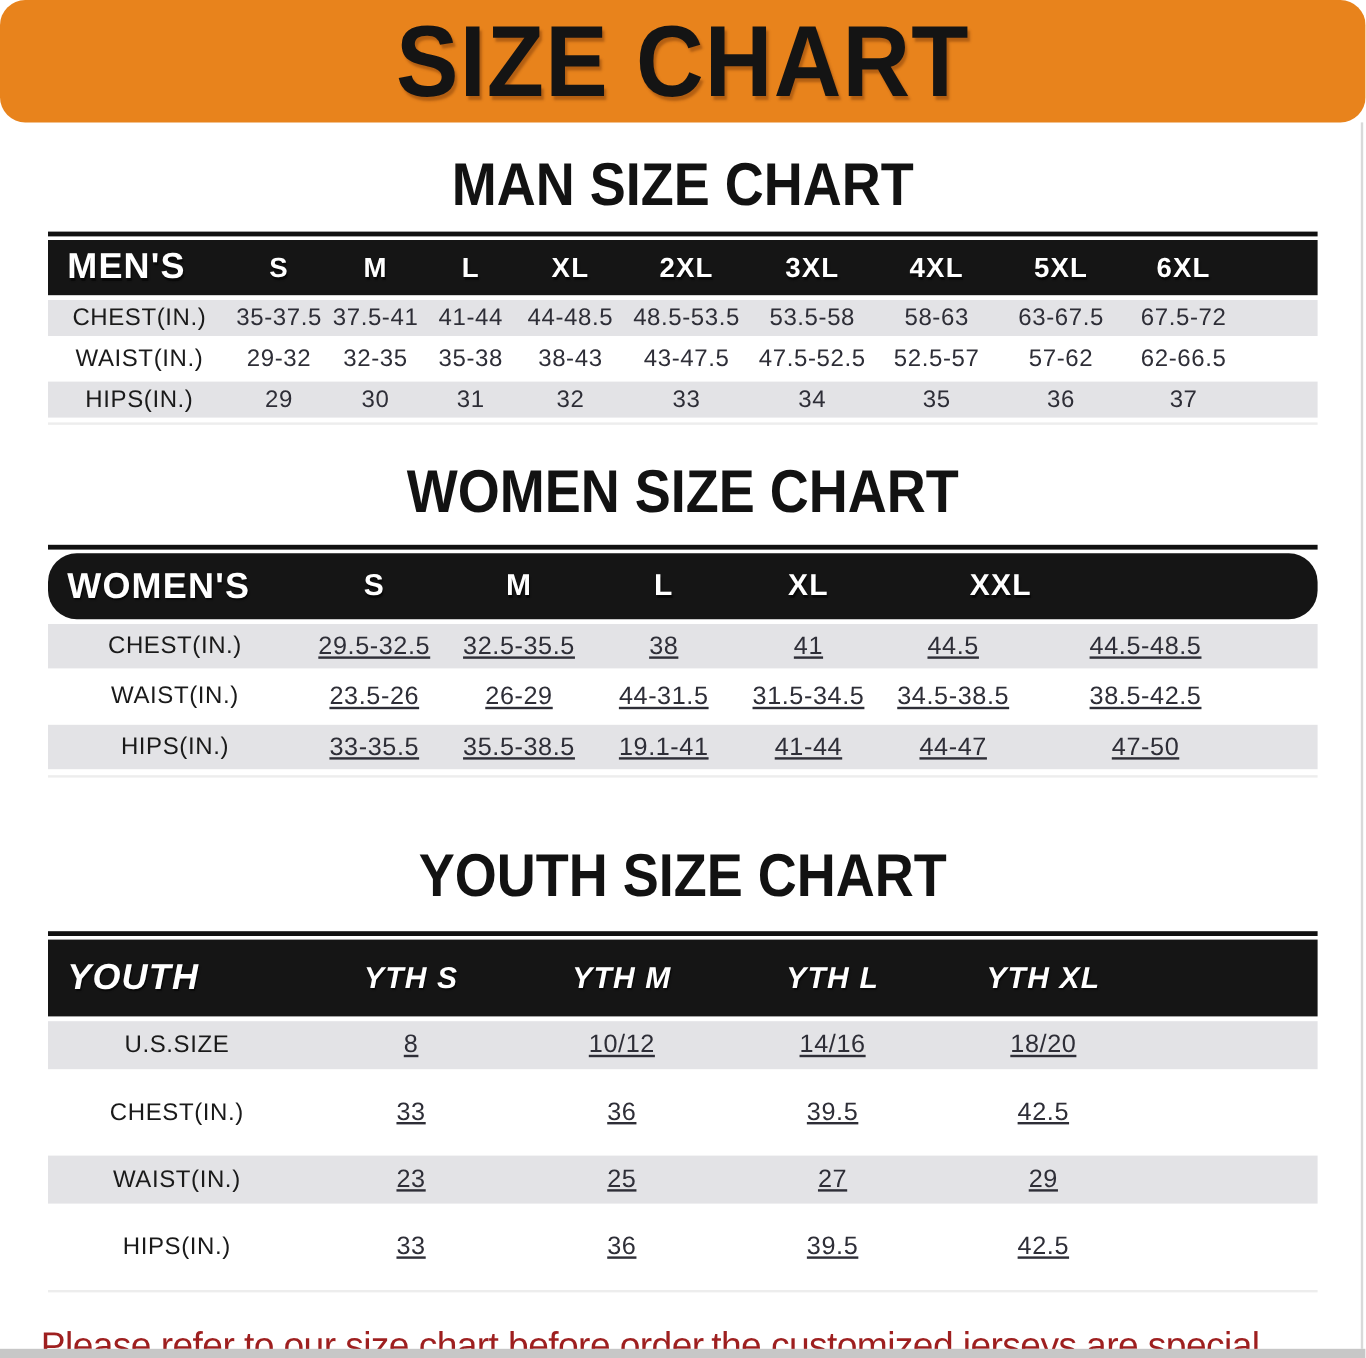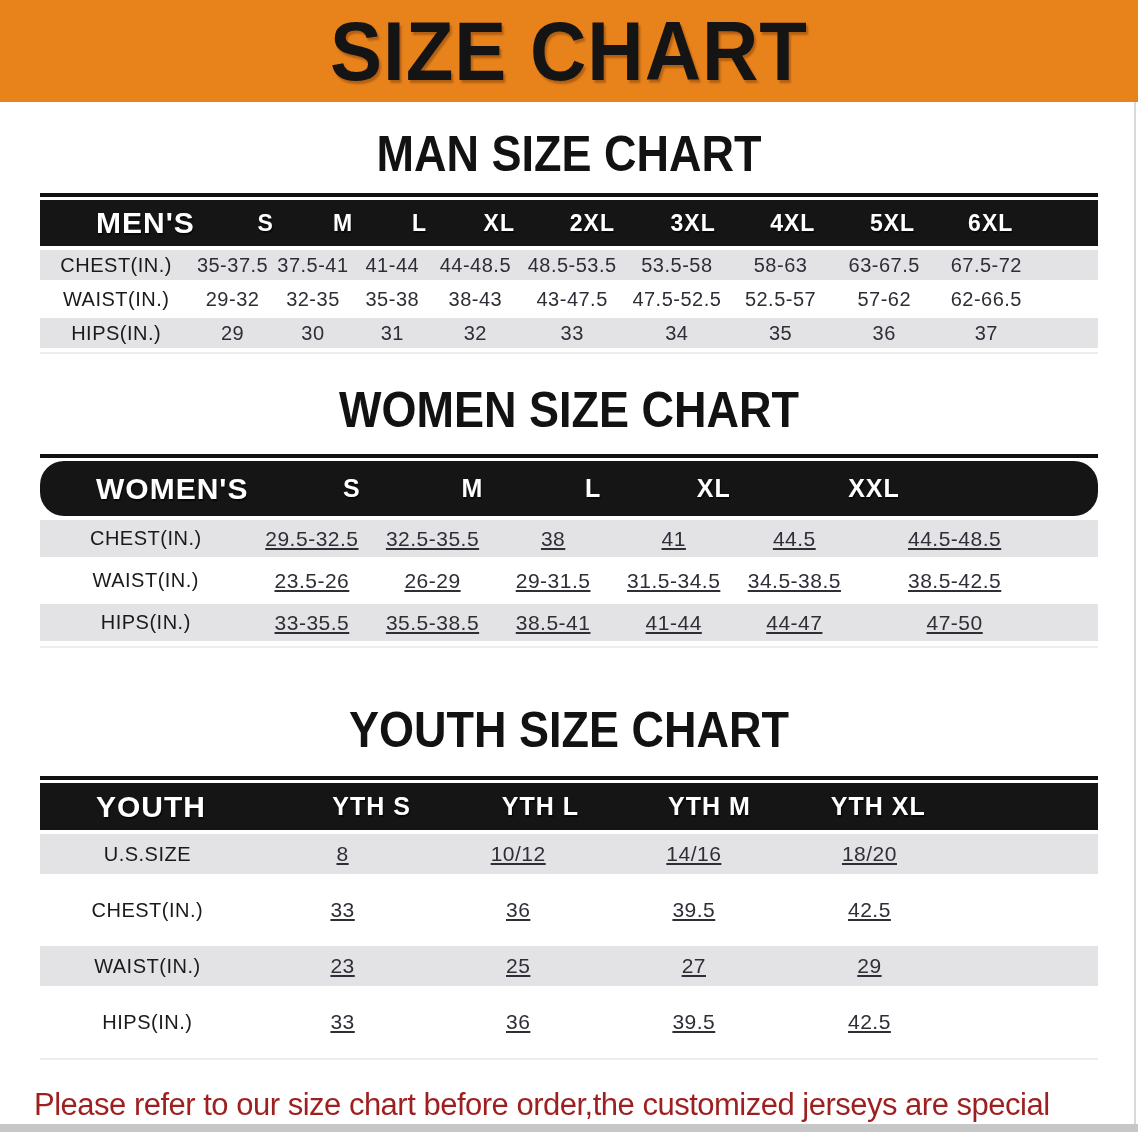--- a/index.html
+++ b/index.html
@@ -8,21 +8,21 @@
     position:relative;
     background:#ffffff;
     font-family:"Liberation Sans", sans-serif;
     overflow:hidden;
   }
 
   
   .banner {
     height:102px;
     background:var(--banner-bg, #E8831C);
-    display:flex; align-items:center; justify-content:center;
+    display:flex; align-items:center; justify-content:center;border-radius:21px;
   }
   .banner-title {
     display:inline-block;
     font-size:78px; font-weight:bold; color:#141414;
     letter-spacing:1px;
     transform:scaleY(1.08);
     text-shadow:2px 3px 2px rgba(80,30,0,0.35);
     white-space:nowrap;
   }
 
@@ -50,40 +50,39 @@
   #sec-women .tbl { margin-top:18px; }
   #sec-youth .tbl { margin-top:20px; }
 
   .tbl-head {
     display:flex;
     background:var(--header-bg, #151515);
     color:#ffffff;
   }
   #sec-men   .tbl-head { height:46px; }
   #sec-women .tbl-head { height:55px;border-radius:24px; }
-  #sec-youth .tbl-head { height:47px; }
+  #sec-youth .tbl-head { height:64px;font-style:italic; }
 
   .tbl-body { margin-top:4px;text-align:center; }
   .row { display:flex; }
   #sec-men   .row { height:30px; margin-bottom:4px; }
   #sec-women .row { height:37px; margin-bottom:5px; }
   #sec-youth .row { height:40px; margin-bottom:16px; }
   .row.gray  { background:var(--row-gray, #E3E3E6); }
   .row.white { background:#ffffff; }
 
   .cell {
     display:flex; align-items:center; justify-content:center;
     white-space:nowrap;
   }
   .corner {
     justify-content:flex-start;
     padding-left:16px;
     font-weight:bold; font-size:30px; letter-spacing:1px;
     text-shadow:1px 2px 1px rgba(0,0,0,0.6);
-    margin-left:40px;
   }
   .hcell { font-weight:bold; font-size:23px; letter-spacing:1px;
            text-shadow:1px 2px 1px rgba(0,0,0,0.6); }
   #sec-women .hcell, #sec-youth .hcell { font-size:25px; }
 
   .rlabel { font-size:20px; color:#1a1a1a; letter-spacing:0.5px; }
   .val    { font-size:20px; color:#2e2e37; letter-spacing:0.5px; }
   #sec-women .val, #sec-youth .val { font-size:21px;text-decoration:underline; }
 
   
@@ -209,47 +208,47 @@
             <div class="cell val c4">38</div>
             <div class="cell val c5">41</div>
             <div class="cell val c6">44.5</div>
             <div class="cell val c7">44.5-48.5</div>
             <div class="cell c8"></div>
           </div>
           <div class="row white">
             <div class="cell rlabel c1">WAIST(IN.)</div>
             <div class="cell val c2">23.5-26</div>
             <div class="cell val c3">26-29</div>
-            <div class="cell val c4">29-31.5</div>
+            <div class="cell val c4">44-31.5</div>
             <div class="cell val c5">31.5-34.5</div>
             <div class="cell val c6">34.5-38.5</div>
             <div class="cell val c7">38.5-42.5</div>
             <div class="cell c8"></div>
           </div>
           <div class="row gray">
             <div class="cell rlabel c1">HIPS(IN.)</div>
             <div class="cell val c2">33-35.5</div>
             <div class="cell val c3">35.5-38.5</div>
-            <div class="cell val c4">38.5-41</div>
+            <div class="cell val c4">19.1-41</div>
             <div class="cell val c5">41-44</div>
             <div class="cell val c6">44-47</div>
             <div class="cell val c7">47-50</div>
             <div class="cell c8"></div>
           </div>
         </div>
       </div>
     </div>
     <div class="sec" id="sec-youth">
       <div class="sec-title">YOUTH SIZE CHART</div>
       <div class="tbl t-youth">
         <div class="tbl-head">
           <div class="cell corner c1">YOUTH</div>
           <div class="cell hcell c2">YTH S</div>
+          <div class="cell hcell c3">YTH M</div>
           <div class="cell hcell c4">YTH L</div>
-          <div class="cell hcell c3">YTH M</div>
           <div class="cell hcell c5">YTH XL</div>
           <div class="cell c6"></div>
         </div>
         <div class="tbl-body">
           <div class="row gray">
             <div class="cell rlabel c1">U.S.SIZE</div>
             <div class="cell val c2">8</div>
             <div class="cell val c3">10/12</div>
             <div class="cell val c4">14/16</div>
             <div class="cell val c5">18/20</div>

